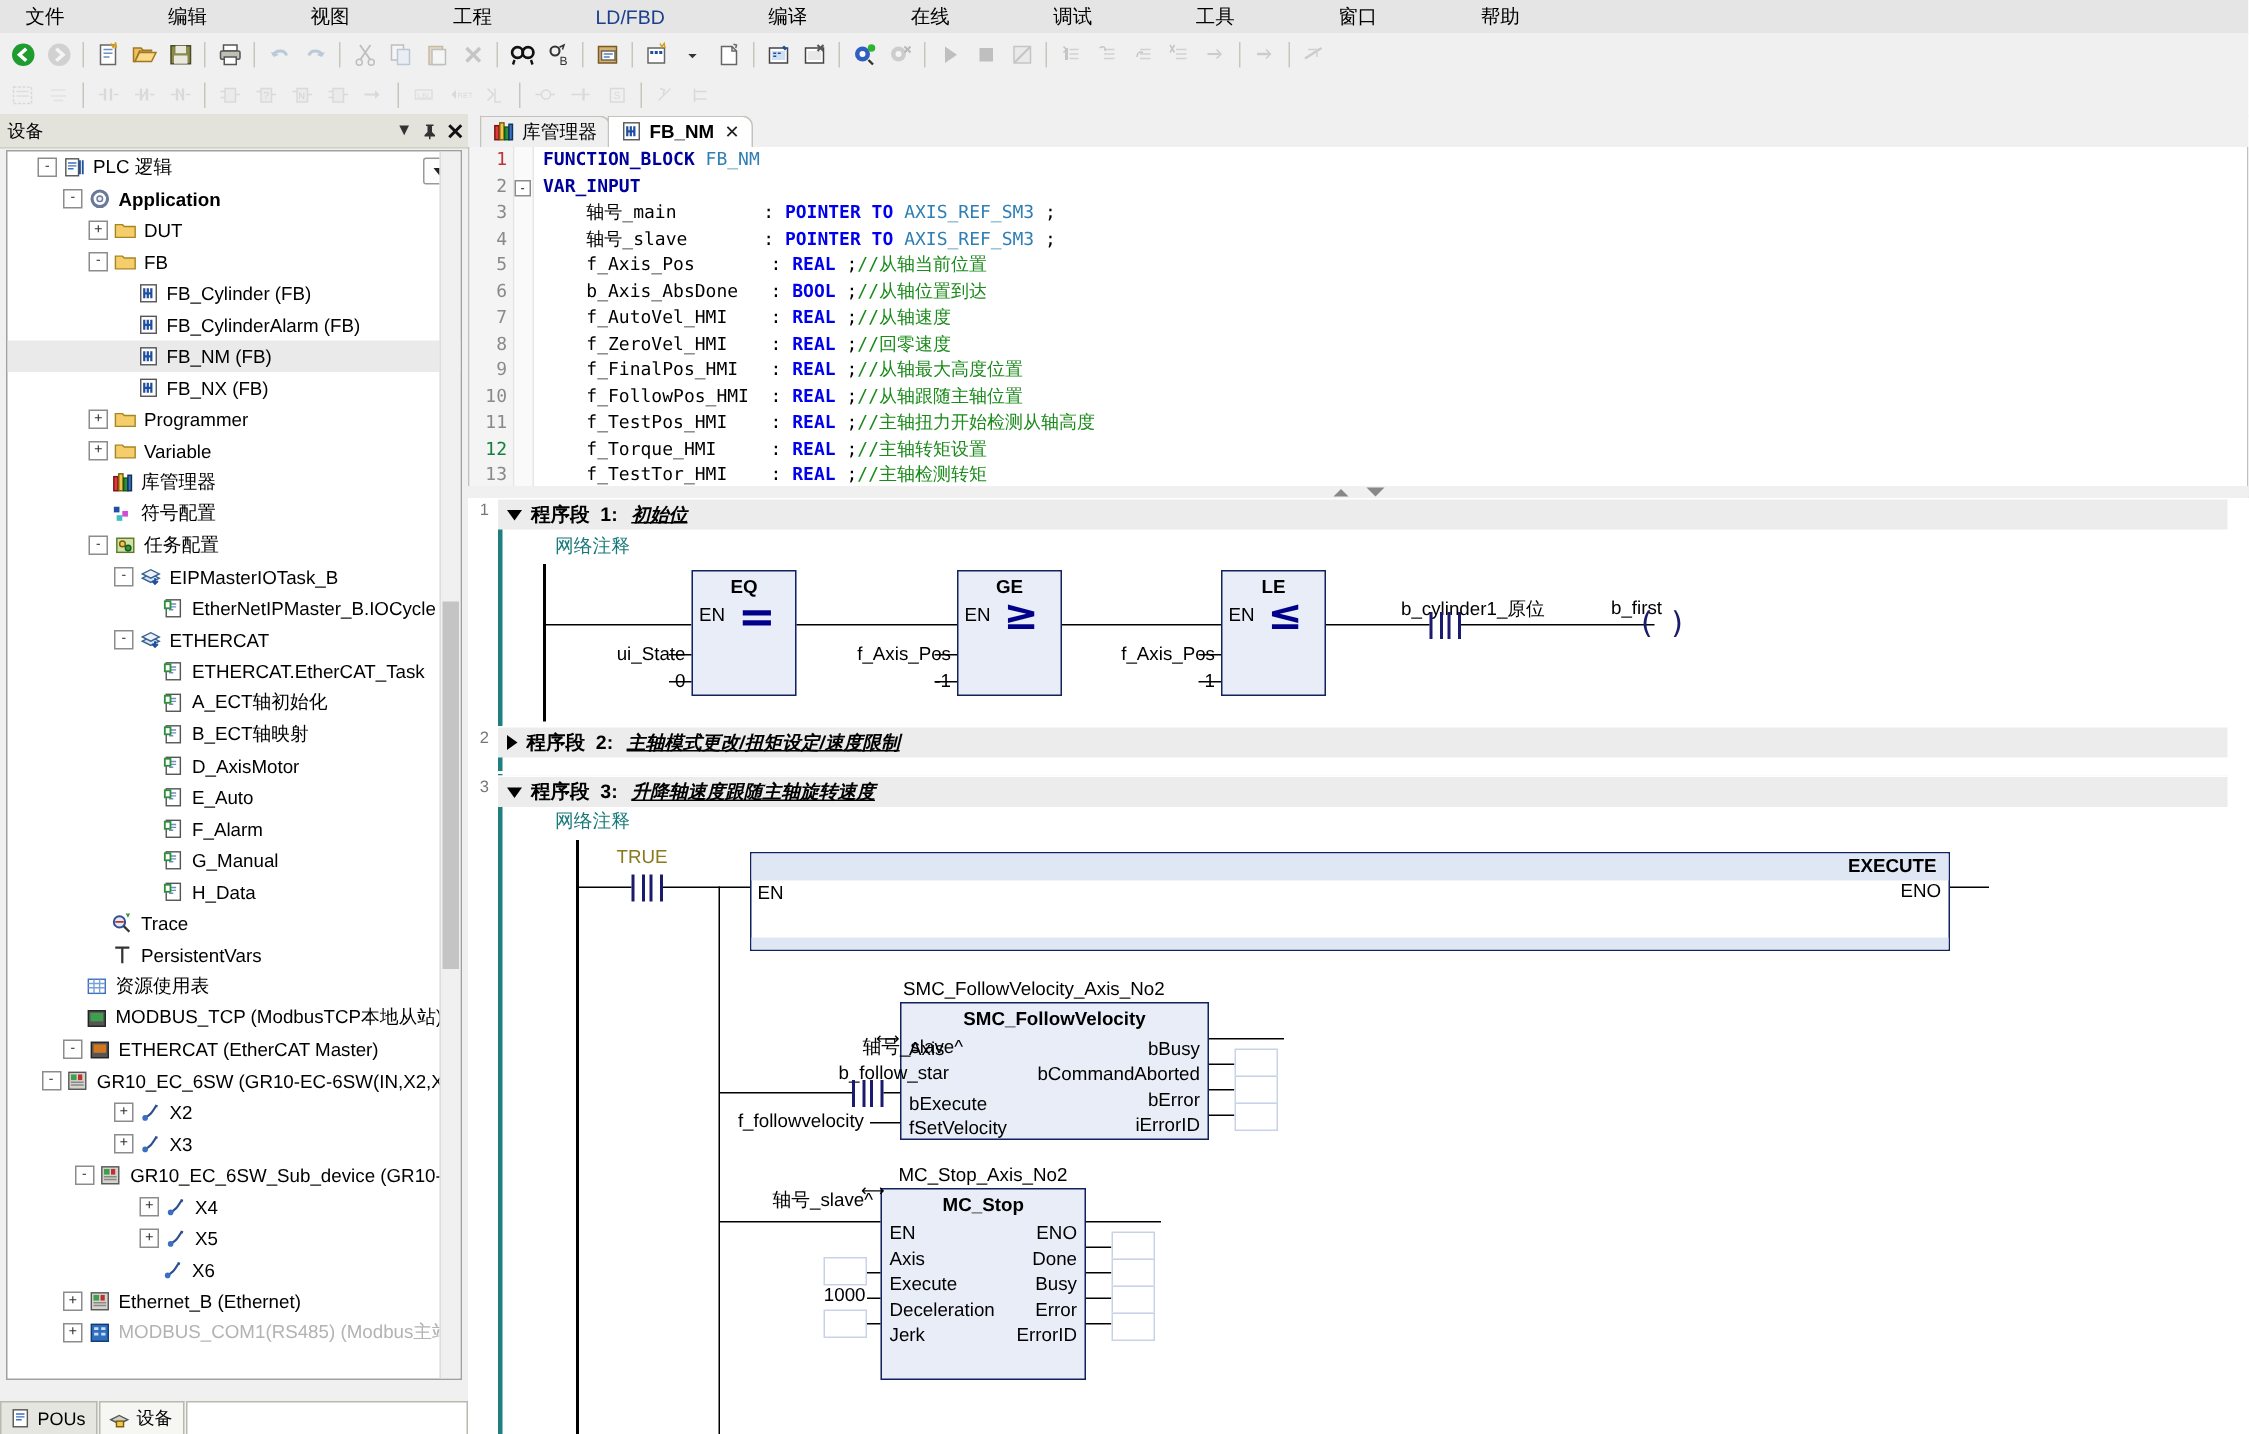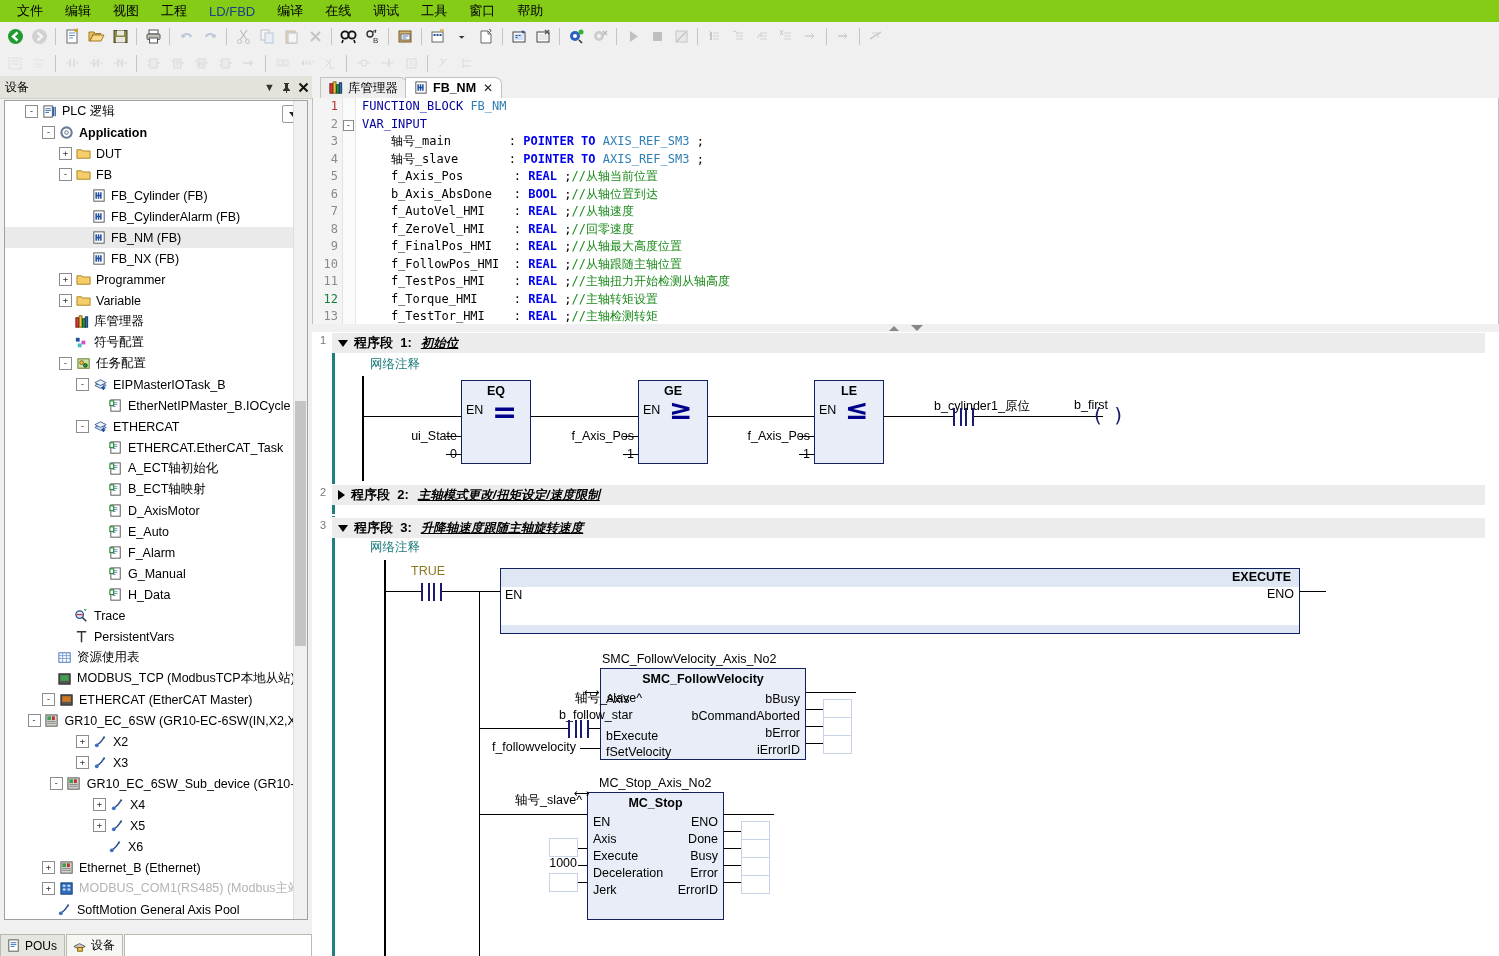--- a/index.html
+++ b/index.html
@@ -6,22 +6,22 @@
   body{
     width:1499px;height:956px;overflow:hidden;
     background:#ffffff;
     font-family:"Liberation Sans","DejaVu Sans",sans-serif;
     font-size:12px;color:#000;
     -webkit-font-smoothing:antialiased;
   }
   .app{position:relative;width:1499px;height:956px;}
 
   
-  .menubar{height:22px;background:#84cc16;display:flex;align-items:center;
-           padding-left:6px;border-bottom:1px solid #f0f0f0;}
+  .menubar{height:22px;background:#e5e5e5;display:flex;align-items:center;
+           padding-left:6px;border-bottom:1px solid #f0f0f0;gap:47px;}
   .menubar .mi{padding:2px 11px;font-size:13px;color:#000;cursor:default;}
   .menubar .mi.accent{color:#1b3f8b;}
 
   
   .toolbar{height:27px;background:#f0f0f0;display:flex;align-items:center;padding-left:3px;}
   .toolbar2{height:27px;background:#f0f0f0;display:flex;align-items:center;padding-left:3px;
             border-bottom:1px solid #dcdcd4;}
   .tb{width:24px;height:23px;display:flex;align-items:center;justify-content:center;
       position:relative;}
   .tbsep{width:1px;height:17px;background:#c6c6bd;margin:0 4px;}
@@ -86,21 +86,21 @@
   
   .declpane{position:absolute;left:0;top:22px;right:0;height:234px;background:#fff;
             border:1px solid #c0c0c0;border-top:none;box-sizing:border-box;overflow:hidden;}
   .declgrid{display:flex;font-family:"DejaVu Sans Mono","Liberation Mono",monospace;font-size:12px;}
   .gutter{width:30px;background:#f4f4f4;text-align:right;padding-right:4px;color:#888;
           border-right:1px solid #e4e4e4;box-sizing:border-box;}
   .foldcol{width:13px;background:#fafafa;border-right:1px solid #e6e6e6;box-sizing:border-box;}
   .codecol{flex:1;padding-left:6px;}
   .cl{height:17.5px;line-height:17.5px;white-space:pre;}
   .gutter .cl{line-height:17.5px;}
-  .kw{color:#00009c;font-weight:normal;}
+  .kw{color:#00009c;font-weight:bold;}
   .ty{color:#0000ee;font-weight:bold;}
   .ty2{color:#2f7fb5;}
   .cm{color:#1a8a1a;}
   .pun{color:#000;}
   .fold{width:9px;height:9px;border:1px solid #8c8c8c;background:#fff;
         display:inline-flex;align-items:center;justify-content:center;font-size:8px;
         line-height:8px;margin-top:4px;}
   .declsplit{position:absolute;left:0;right:0;top:248px;height:8px;background:#f0f0f0;
              display:flex;align-items:center;justify-content:center;gap:12px;}
   .declsplit .ar{width:0;height:0;}
@@ -973,32 +973,20 @@
             <div class="row">
               <span class="ind" style="width: 35px;"></span>
               <span class="exp">+</span>
               <span class="ico">
                 <svg width="16" height="16" viewBox="0 0 17 17">
                   <rect x="2" y="2" width="12" height="12" fill="#2f6fc0" stroke="#103a70"></rect>
                   <path d="M4 4h3v2H4zM9 4h3v2H9zM4 8h3v2H4zM9 8h3v2H9z" fill="#cfe0f5"></path>
                 </svg>
               </span>
               <span class="lbl grey">MODBUS_COM1(RS485) (Modbus主站)</span>
-            </div>
-            <div class="row">
-              <span class="ind" style="width: 35px;"></span>
-              <span class="expspace"></span>
-              <span class="ico">
-                <svg width="16" height="16" viewBox="0 0 17 17">
-                  <path d="M3 12c4-1 6-4 9-9" stroke="#2f4f8f" stroke-width="1.6" fill="none"></path>
-                  <path d="M11 2.5l2 .5-.6 2" fill="#2f4f8f"></path>
-                  <circle cx="4" cy="12" r="2" fill="#3b6fbf"></circle>
-                </svg>
-              </span>
-              <span class="lbl">SoftMotion General Axis Pool</span>
             </div>
           </div>
         <div class="tvdrop"></div>
         <div class="vscroll">
             <div class="thumb"></div>
           </div>
       </div>
       <div class="hscroll">
           <div class="thumb"></div>
         </div>

